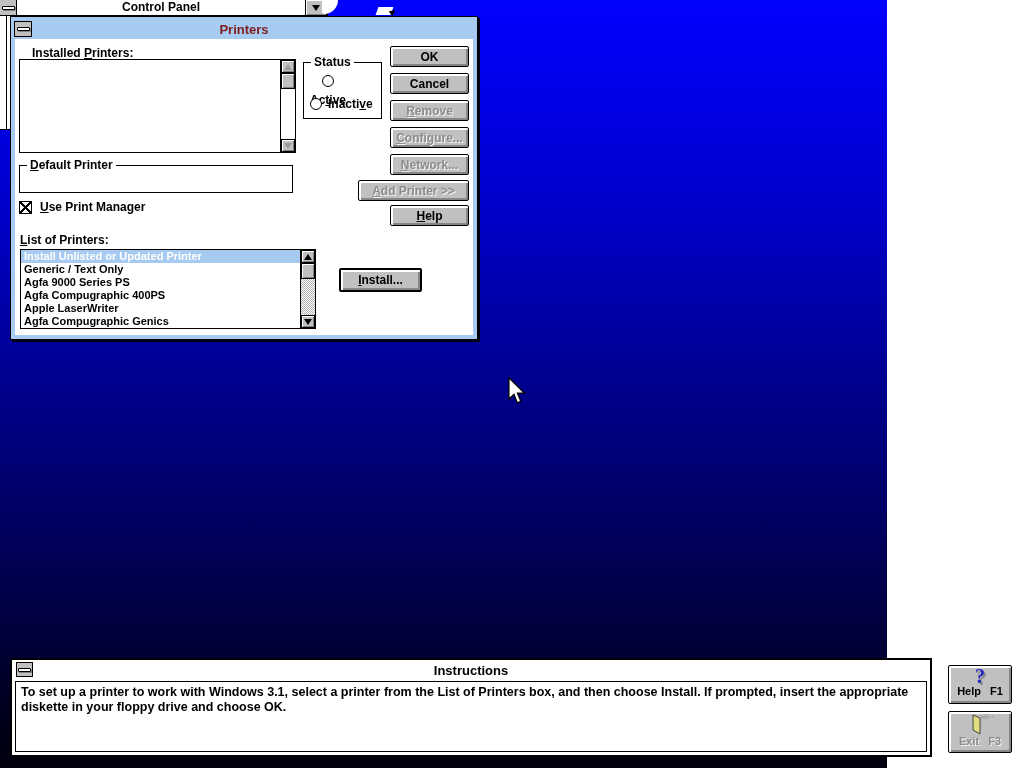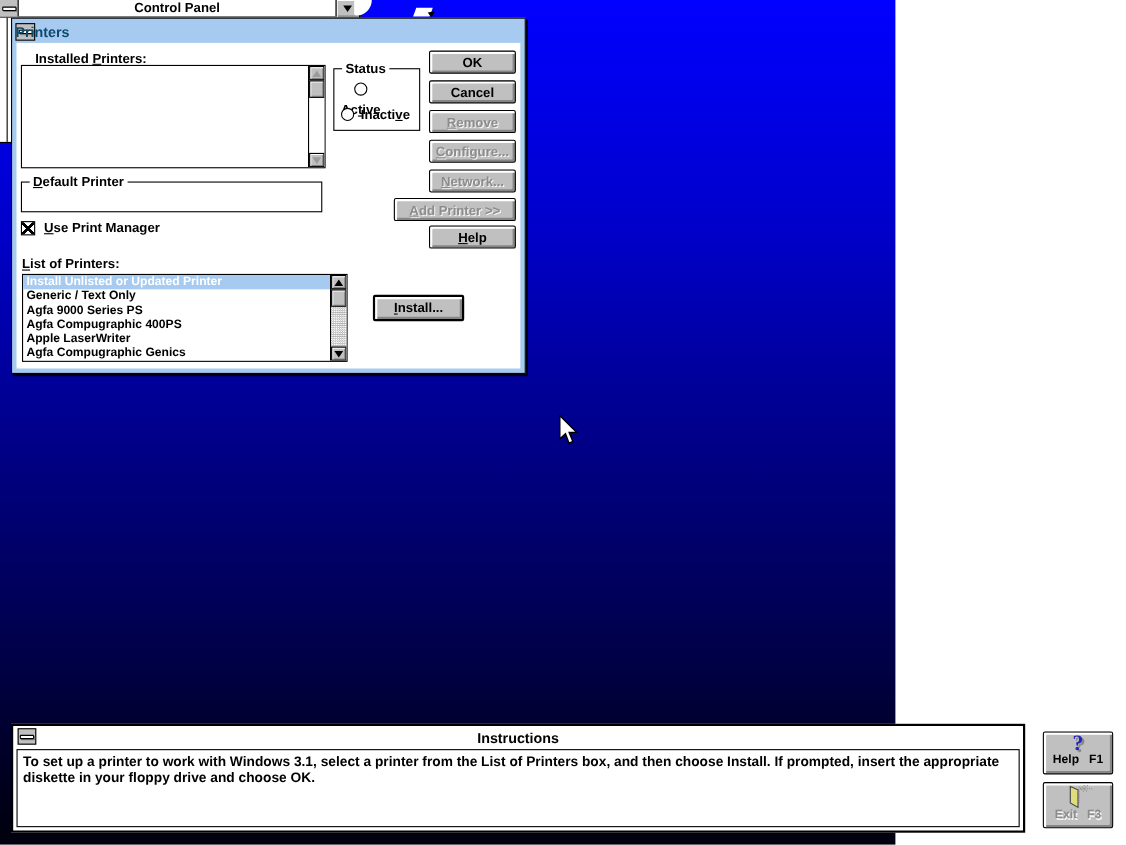--- a/index.html
+++ b/index.html
@@ -1,18 +1,18 @@
 <!DOCTYPE html>
 <html><head>
 <meta charset="utf-8">
 <style>
   html,body{margin:0;padding:0;width:1024px;height:768px;overflow:hidden;
     font-family:"Liberation Sans",sans-serif;}
   *{box-sizing:border-box;}
-  #desktop{position:relative;width:814px;height:768px;
+  #desktop{position:relative;width:887px;height:768px;
     background:linear-gradient(180deg,#0101ff 0%,#0000e8 12%,#0000c8 28%,#00009b 45%,#000070 62%,#000042 80%,#00001d 93%,#00000d 100%);}
 
   
   .bold{font-weight:bold;}
   .dash{width:13px;height:4px;background:#fff;border:1px solid #000;box-shadow:1px 1px 0 #808080;border-radius:1px;}
   .btn{position:absolute;background:#c0c0c0;border:1px solid #000;border-radius:2px;
     box-shadow:inset 1px 1px 0 #fff,inset 2px 2px 0 #fff,inset -1px -1px 0 #868686,inset -2px -2px 0 #868686;
     display:flex;align-items:center;justify-content:center;font-weight:bold;font-size:12px;color:#000;cursor:default;}
   .btn.disabled span{color:#8c8c8c;text-shadow:1px 1px 0 #f4f4f4;}
   .btn-default{border:2px solid #000;}
@@ -38,21 +38,21 @@
   #blob-a{left:322px;top:0;width:16px;height:14px;border-radius:0 0 14px 2px;}
   #blob-b{left:377px;top:7px;width:15px;height:8px;transform:skewX(-20deg);}
   #blob-mark{position:absolute;left:390px;top:9px;width:0;height:0;border-left:6px solid #000;
     border-top:3px solid transparent;border-bottom:3px solid transparent;transform:rotate(-35deg);}
 
   
   #printers-dialog{position:absolute;left:10px;top:16px;width:468px;height:324px;background:#a6caf0;
     border:1px solid #000;box-shadow:2px 2px 0 rgba(0,0,0,.9);padding:3px;}
   #printers-titlebar{position:relative;height:18px;display:flex;align-items:center;}
   #printers-sysbox{width:18px;height:16px;background:#c0c0c0;border:1px solid #000;display:flex;align-items:center;justify-content:center;}
-  #printers-title{position:absolute;left:0;right:0;text-align:left;font-weight:bold;font-size:13px;color:#0c4a6e;}
+  #printers-title{position:absolute;left:0;right:0;text-align:center;font-weight:bold;font-size:13px;color:#7f1d1d;}
   #printers-client{position:absolute;left:4px;right:4px;top:22px;bottom:4px;background:#fff;}
   .lbl{position:absolute;font-weight:bold;font-size:12px;color:#000;white-space:nowrap;}
   .groupbox{position:absolute;border:1px solid #000;background:#fff;padding-left:22px;}
   .groupbox>.glabel{position:absolute;top:-8px;left:7px;background:#fff;padding:0 3px;font-weight:bold;font-size:12px;white-space:nowrap;}
   .radio-row{position:absolute;display:flex;align-items:center;gap:6px;font-weight:bold;font-size:12px;color:#000;}
   .radio-circle{width:12px;height:12px;border:1px solid #000;border-radius:50%;background:#fff;flex:0 0 auto;}
   .listbox{position:absolute;border:1px solid #000;background:#fff;overflow:hidden;}
   .scrollbar{position:absolute;right:0;top:0;bottom:0;width:15px;border-left:1px solid #000;background:#fff;
     display:flex;flex-direction:column;}
   .scrollbar .track{flex:1;}

